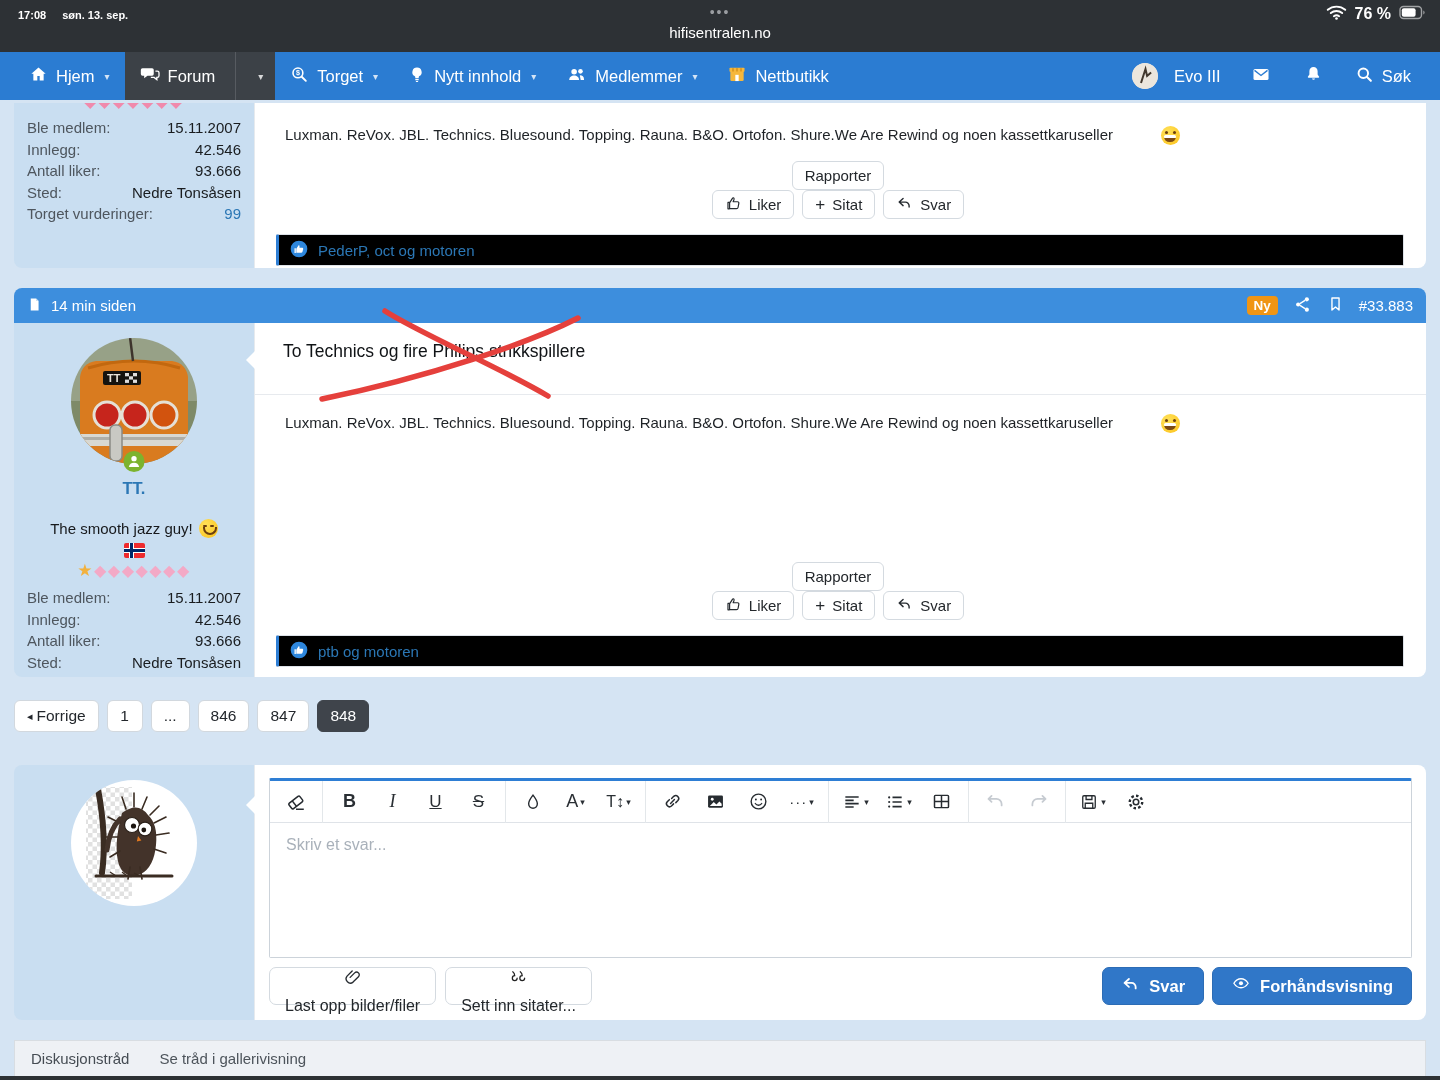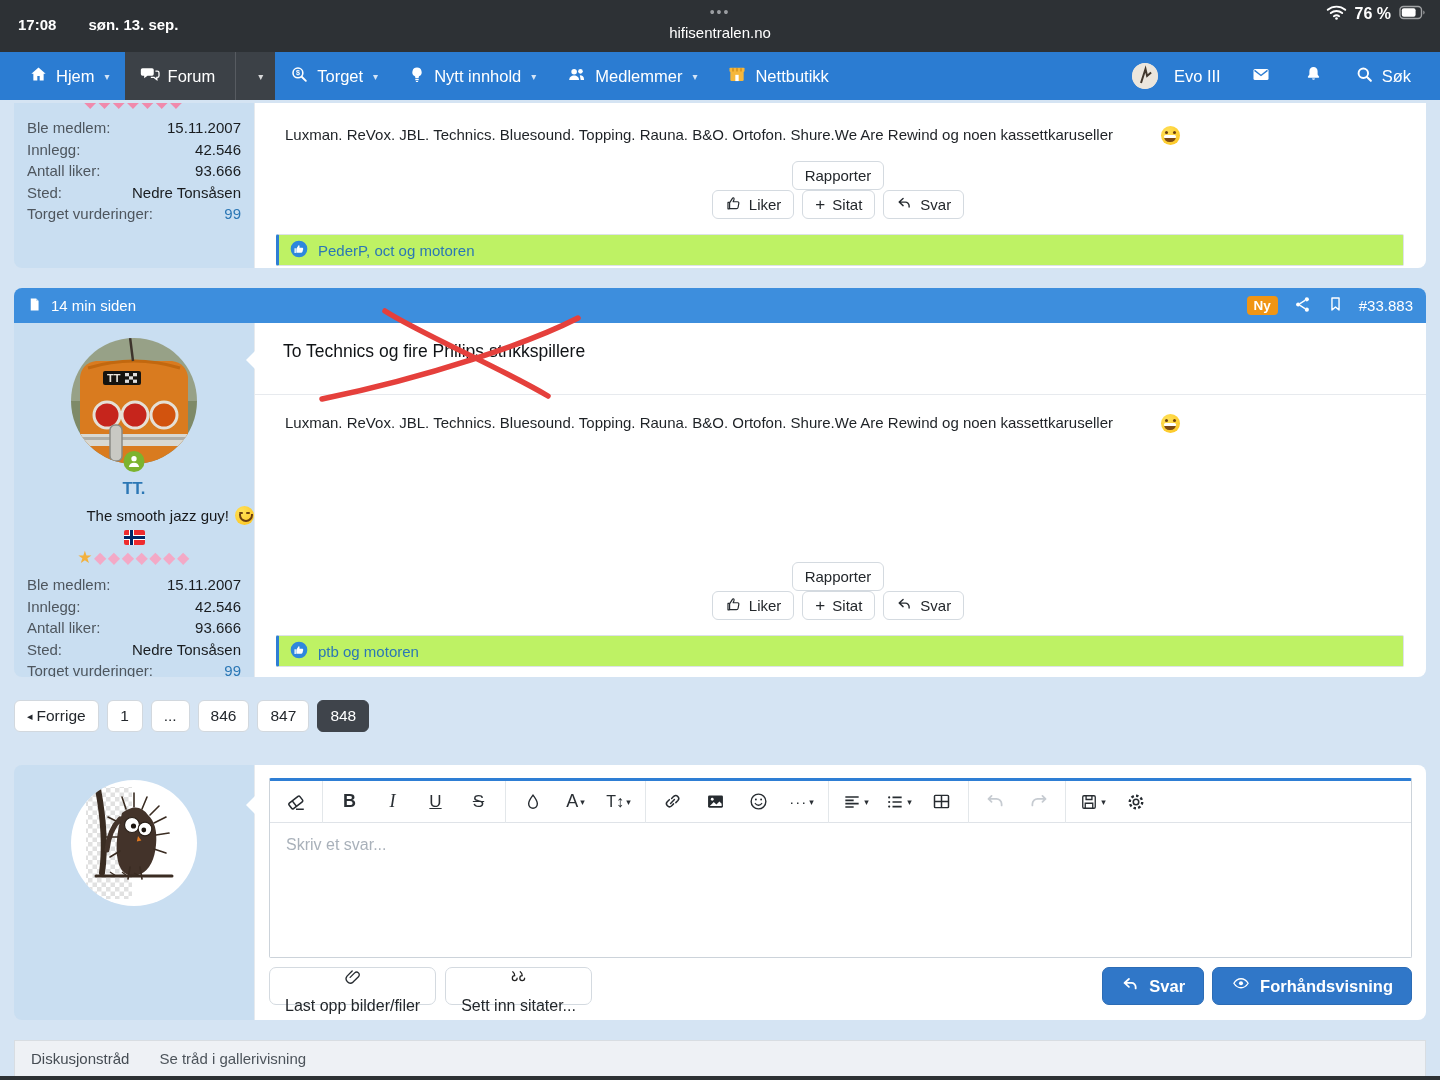--- a/index.html
+++ b/index.html
@@ -4,21 +4,21 @@
 <style>
   * { box-sizing: border-box; }
   html,body { margin:0; padding:0; }
   body {
     width:1440px; height:1080px; overflow:hidden; position:relative;
     background:#d5e4f3; color:#1c2024;
     font-family:"Liberation Sans", sans-serif;
   }
   
   .statusbar { height:52px; background:#2d3135; position:relative; color:#fff; }
-  .sb-left { position:absolute; left:18px; top:16px; font-size:15px; font-weight:700; display:flex; gap:32px; }
+  .sb-left { position:absolute; left:18px; top:9px; font-size:11px; font-weight:700; display:flex; gap:16px; }
   .sb-dots { position:absolute; top:4px; left:50%; transform:translateX(-50%); color:#9a9da1; font-size:14px; letter-spacing:2px; }
   .sb-url  { position:absolute; top:24px; left:50%; transform:translateX(-50%); font-size:15px; color:#fff; }
   .sb-right { position:absolute; right:14px; top:4px; display:flex; align-items:center; gap:8px; font-size:16px; font-weight:600; }
   
   .navbar { height:48px; background:#2b7cd2; display:flex; align-items:center; color:#fff; padding-left:14px; }
   .nav-item { display:flex; align-items:center; gap:8px; padding:0 15px; height:48px; font-size:16.5px; cursor:pointer; }
   .nav-item.active { background:#3c4147; padding-right:0; }
   .tab-split { width:1px; height:48px; background:rgba(255,255,255,.14); margin-left:12px; }
   .tab-caret-zone { padding:0 12px; height:48px; display:flex; align-items:center; }
   .caret { font-size:10px; opacity:.8; margin-left:2px; }
@@ -37,35 +37,35 @@
   .stats { padding:6px 13px 0; font-size:15px; line-height:21.5px; }
   .stats .row { display:flex; justify-content:space-between; }
   .stats .lbl { color:#4e565e; }
   .stats .val { color:#191c1f; }
   .stats .val.link { color:#2b77b5; }
   .bodytext { font-size:15px; color:#1e2226; margin-left:30px; margin-right:24px; display:flex; align-items:flex-start; flex-wrap:wrap;gap:43px; }
   .action-row { display:flex; justify-content:space-between; align-items:center; margin:0 22px 0 17px;flex-direction:column; }
   .btn { display:inline-flex; align-items:center; gap:7px; background:#fff; border:1px solid #d4dae0; border-radius:6px;
          height:29px; padding:0 12px; font-size:15px; color:#23272b; cursor:pointer; white-space:nowrap; }
   .btn-group { display:flex; gap:8px; }
-  .likesbar { height:32px; background:#bef264; border:1px solid #dde2e8; border-left:3px solid #2e7ed4; border-radius:2px;
+  .likesbar { height:32px; background:#000000; border:1px solid #dde2e8; border-left:3px solid #2e7ed4; border-radius:2px;
               display:flex; align-items:center; gap:9px; padding:0 10px; font-size:15px; color:#2b77b5; margin:15px 22px 0 21px; }
   
   .post-b { margin-top:20px; border-radius:8px; overflow:hidden; position:relative; }
   .post-b-header { height:35px; background:#3d8edd; display:flex; align-items:center; gap:9px; color:#fff; padding:0 13px; font-size:15px; }
   .header-right { margin-left:auto; display:flex; align-items:center; gap:15px; }
   .badge-ny { background:#f09514; color:#fff; font-size:13.5px; font-weight:700; padding:3px 7px; border-radius:4px; line-height:1; }
   .post-b-body { display:flex; height:354px; }
   .content.arrowed::before { content:""; position:absolute; left:-9px; top:27px;
       border-top:10px solid transparent; border-bottom:10px solid transparent; border-right:10px solid #fff; }
   .avatar { width:128px; height:128px; border-radius:50%; margin:14px auto 0; position:relative; }
   .avatar svg { display:block; border-radius:50%; }
   .online-badge { position:absolute; left:50%; bottom:-8px; transform:translateX(-50%); width:23px; height:23px; }
   .username { text-align:center; color:#2b77b5; font-weight:700; font-size:16.5px; margin-top:14px; }
-  .tagline { display:flex; justify-content:flex-end; align-items:center; gap:5px; font-size:15px; color:#17191c; margin-top:8px; }
+  .tagline { display:flex; justify-content:center; align-items:center; gap:5px; font-size:15px; color:#17191c; margin-top:21px; }
   .flagrow { display:flex; justify-content:center; margin-top:5px; }
   .medals { text-align:center; margin-top:3px; letter-spacing:1.5px; line-height:20px; }
   .medal-star { color:#f2b13e; font-size:17px; }
   .medal-gems { color:#f3a9c6; font-size:16px; }
   .post-title { font-size:17.5px; color:#101316; margin:18px 24px 0 28px; }
   .post-divider { border-bottom:1px solid #e7eaee; margin-top:32px; }
   .post-b .bodytext { margin-top:19px; }
   .spacer { flex:1; }
   .pad-bottom { padding-bottom:10px; }
   

